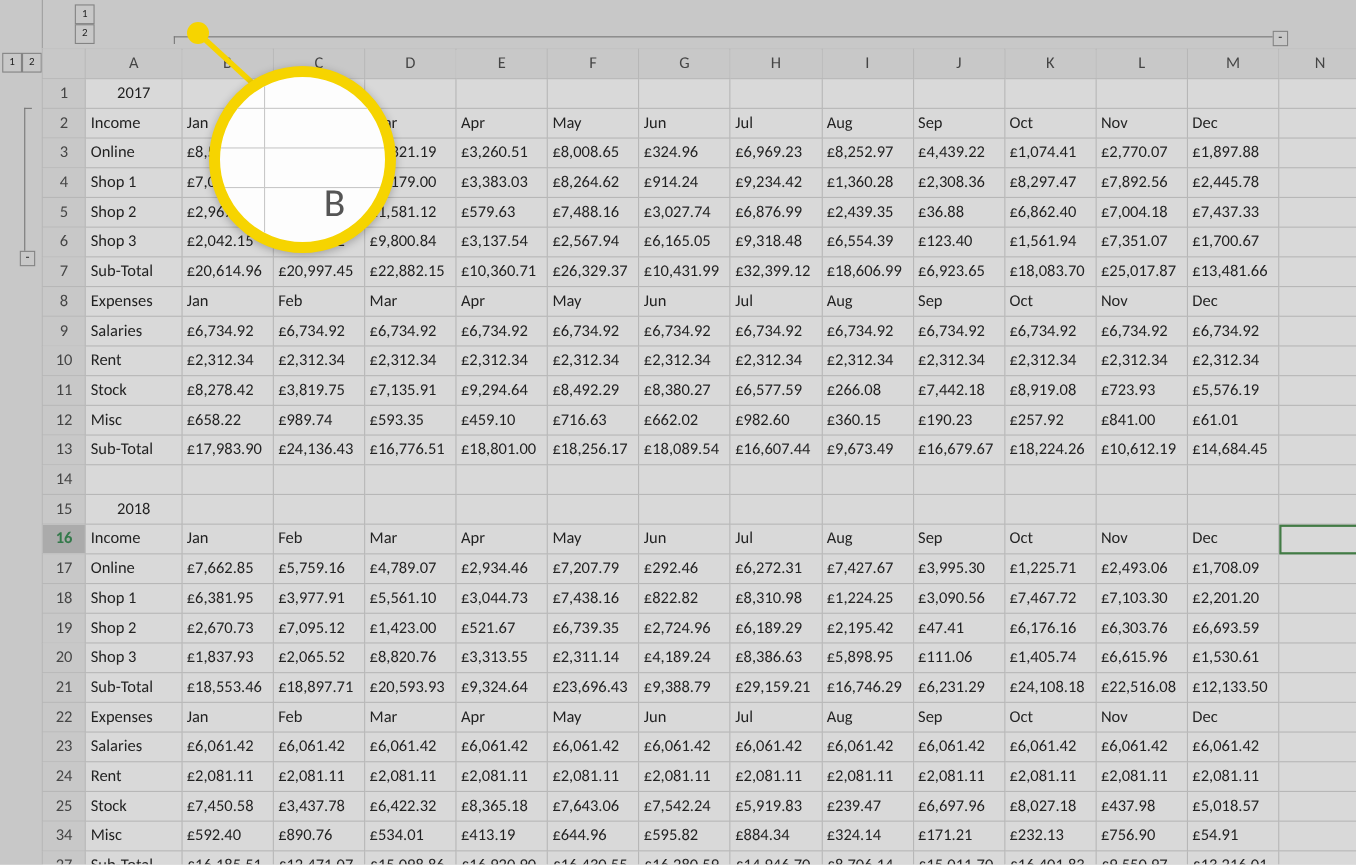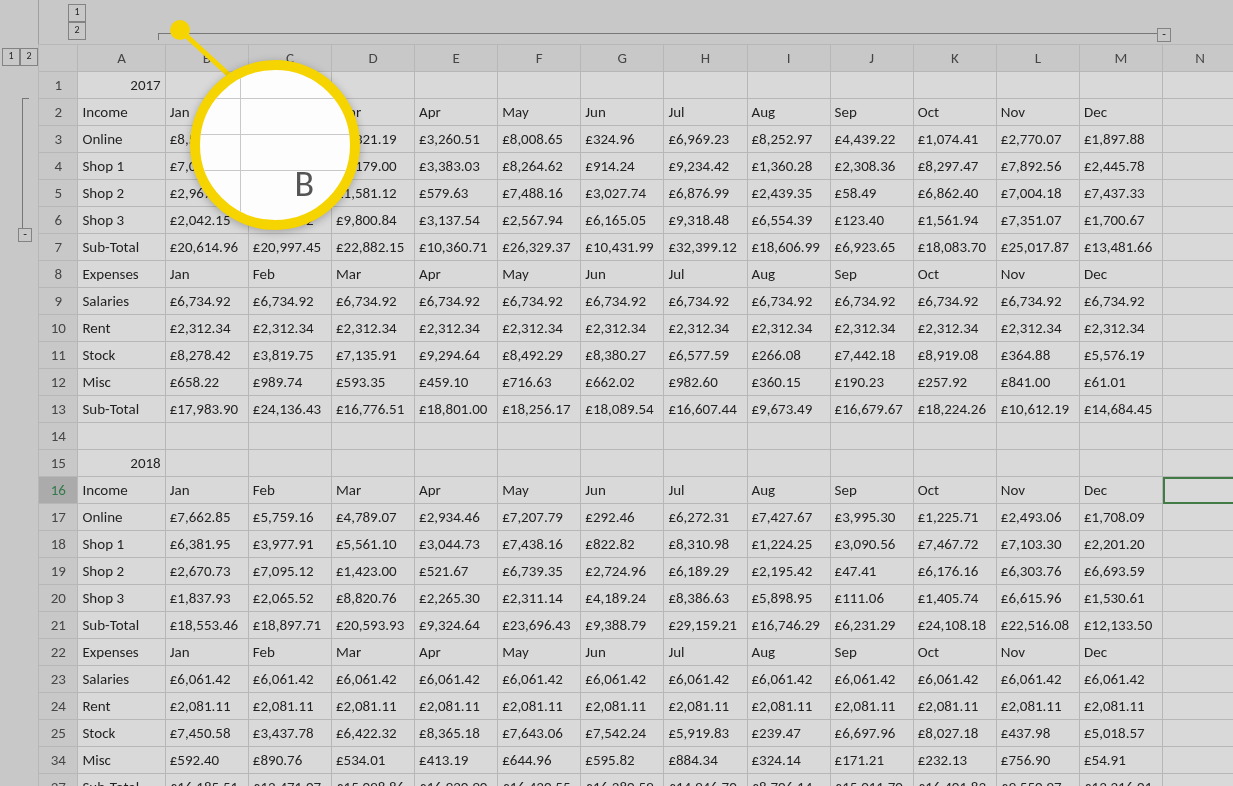--- a/index.html
+++ b/index.html
@@ -161,27 +161,27 @@
     width: 36px;
     text-align: center;
   }
   th.corner {
     background: #e8e8e8;
   }
   col.colA { width: 84px; }
   col.colD { width: 80px; }
   col.colN { width: 72px; }
 
-  td.right { text-align: right; }
+  td.right { text-align: center; }
   td.left  { text-align: left; }
 
   tr.selected th.rowh {
     background: #c0c0c0;
     color: #1a7a3a;
-    font-weight: normal;
+    font-weight: bold;
   }
   tr.selected td.selcell {
     outline: 2px solid #2e7d32;
     outline-offset: -2px;
     background: #fff;
   }
 
   
   .magnifier {
     position: absolute;
@@ -372,21 +372,21 @@
           <th class="rowh">5</th>
           <td class="left">Shop 2</td>
           <td class="left">£2,967.48</td>
           <td class="left">£7,883.46</td>
           <td class="left">£1,581.12</td>
           <td class="left">£579.63</td>
           <td class="left">£7,488.16</td>
           <td class="left">£3,027.74</td>
           <td class="left">£6,876.99</td>
           <td class="left">£2,439.35</td>
-          <td class="left">£58.49</td>
+          <td class="left">£36.88</td>
           <td class="left">£6,862.40</td>
           <td class="left">£7,004.18</td>
           <td class="left">£7,437.33</td>
           <td class="left"></td>
         </tr>
         <tr>
           <th class="rowh">6</th>
           <td class="left">Shop 3</td>
           <td class="left">£2,042.15</td>
           <td class="left">£2,295.02</td>
@@ -476,21 +476,21 @@
           <td class="left">£8,278.42</td>
           <td class="left">£3,819.75</td>
           <td class="left">£7,135.91</td>
           <td class="left">£9,294.64</td>
           <td class="left">£8,492.29</td>
           <td class="left">£8,380.27</td>
           <td class="left">£6,577.59</td>
           <td class="left">£266.08</td>
           <td class="left">£7,442.18</td>
           <td class="left">£8,919.08</td>
-          <td class="left">£364.88</td>
+          <td class="left">£723.93</td>
           <td class="left">£5,576.19</td>
           <td class="left"></td>
         </tr>
         <tr>
           <th class="rowh">12</th>
           <td class="left">Misc</td>
           <td class="left">£658.22</td>
           <td class="left">£989.74</td>
           <td class="left">£593.35</td>
           <td class="left">£459.10</td>
@@ -622,21 +622,21 @@
           <td class="left">£6,303.76</td>
           <td class="left">£6,693.59</td>
           <td class="left"></td>
         </tr>
         <tr>
           <th class="rowh">20</th>
           <td class="left">Shop 3</td>
           <td class="left">£1,837.93</td>
           <td class="left">£2,065.52</td>
           <td class="left">£8,820.76</td>
-          <td class="left">£2,265.30</td>
+          <td class="left">£3,313.55</td>
           <td class="left">£2,311.14</td>
           <td class="left">£4,189.24</td>
           <td class="left">£8,386.63</td>
           <td class="left">£5,898.95</td>
           <td class="left">£111.06</td>
           <td class="left">£1,405.74</td>
           <td class="left">£6,615.96</td>
           <td class="left">£1,530.61</td>
           <td class="left"></td>
         </tr>

